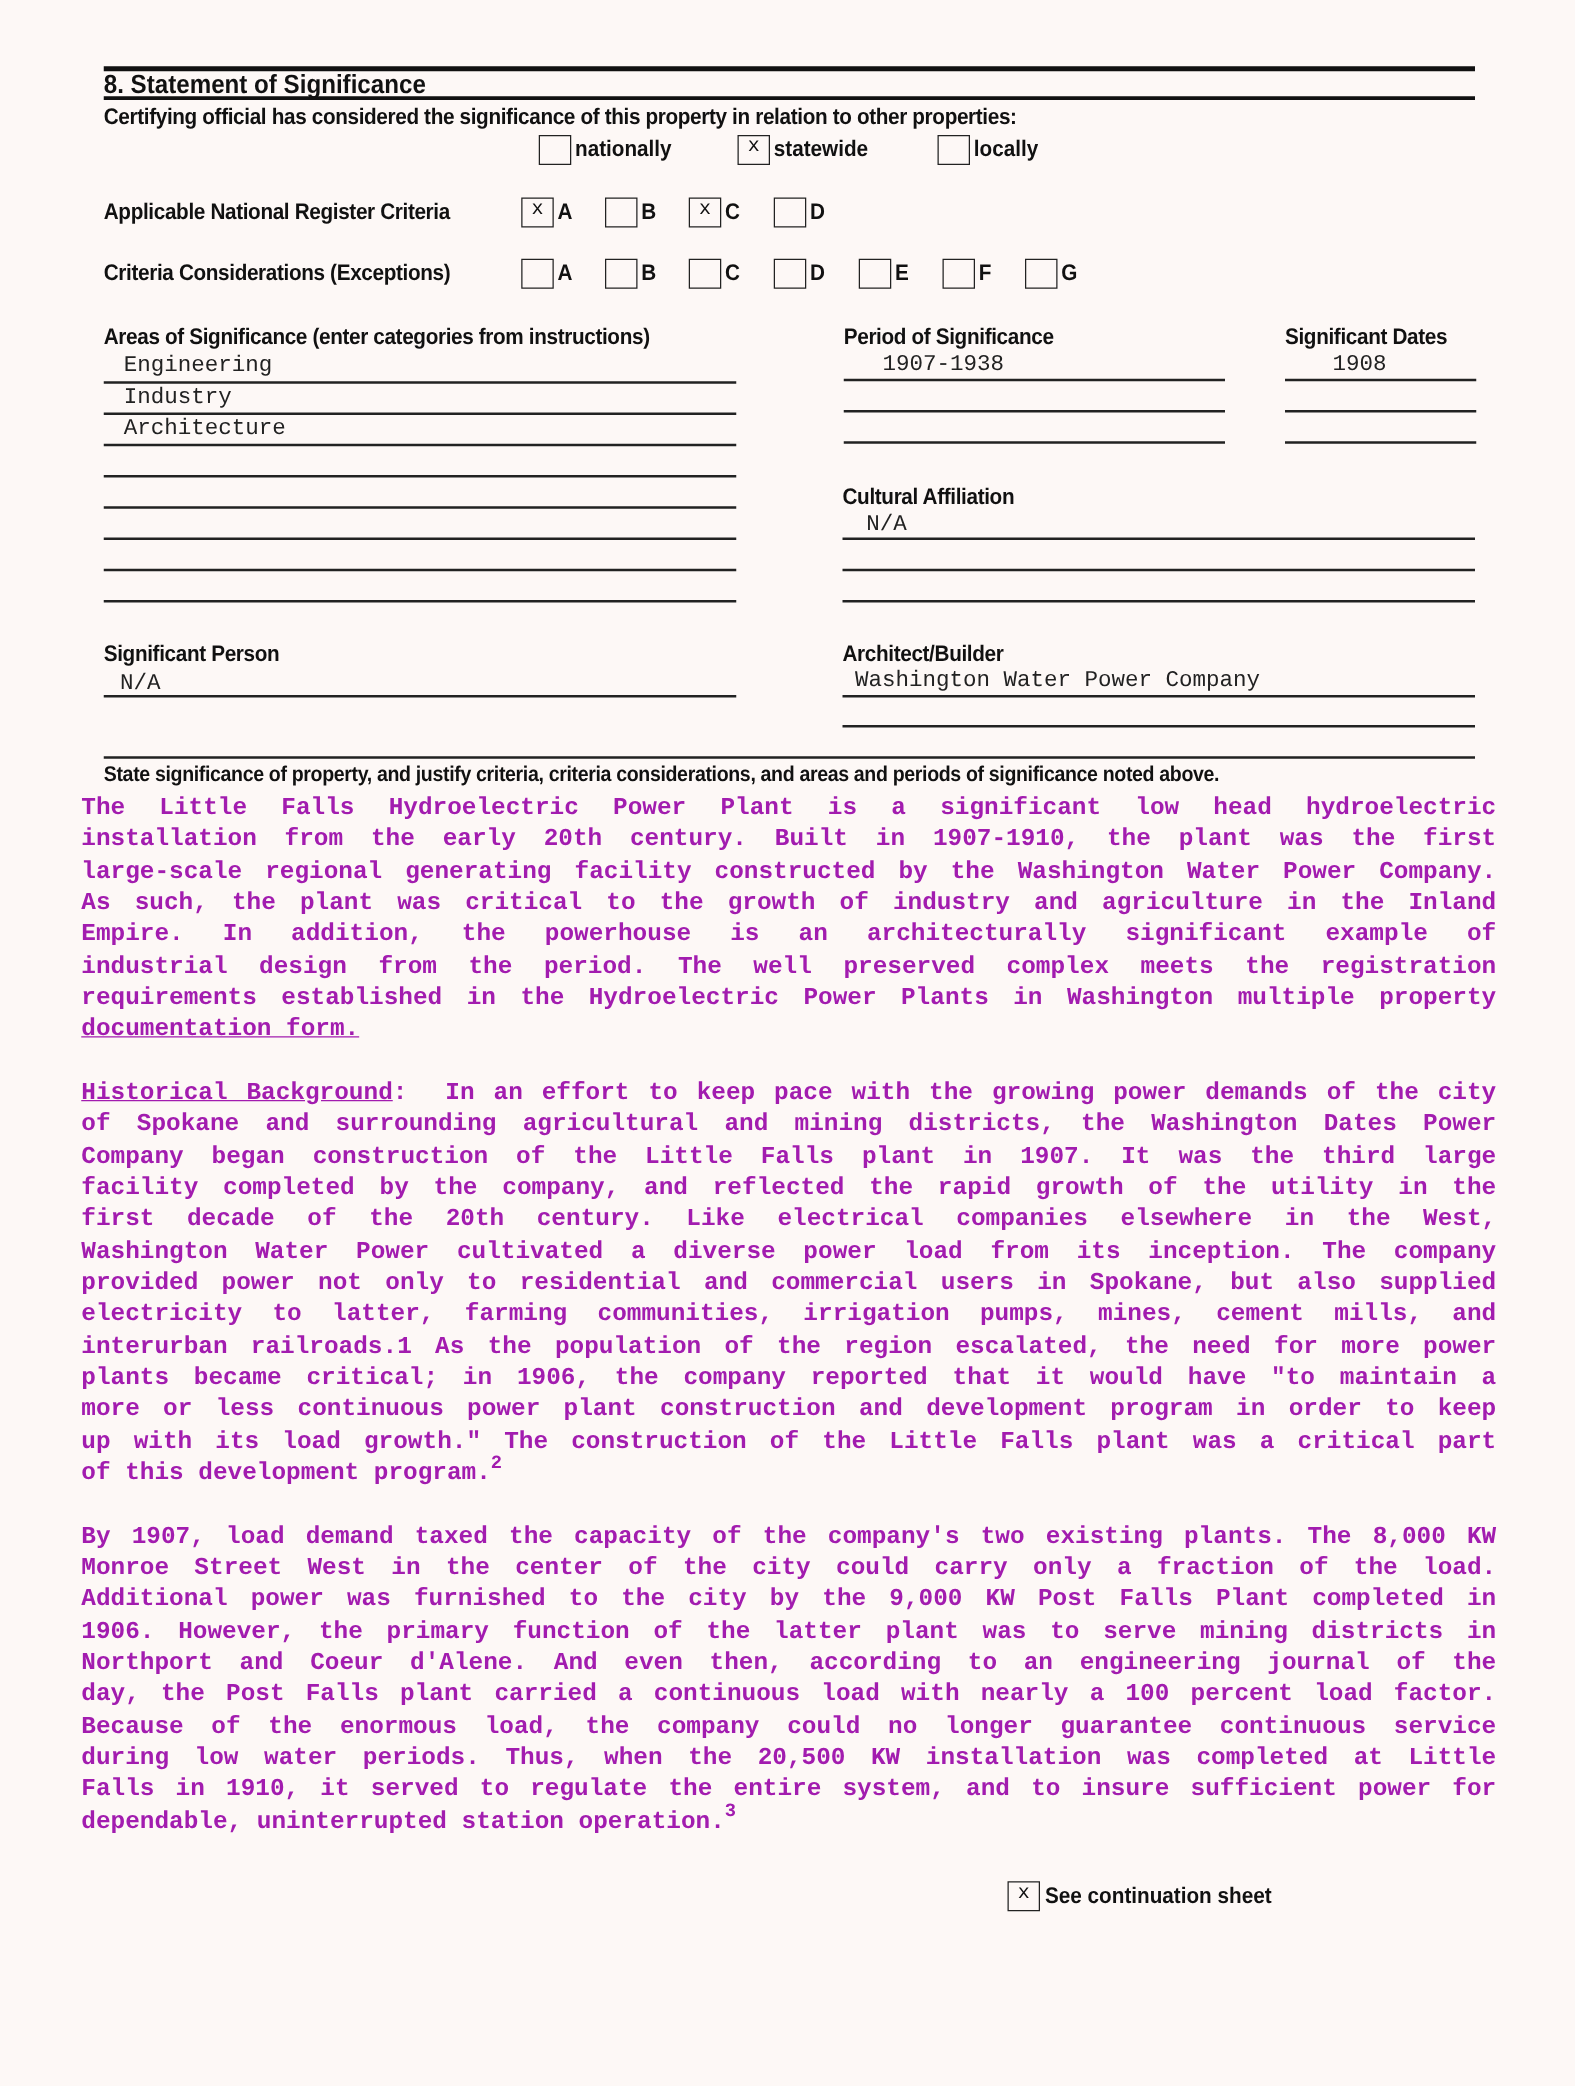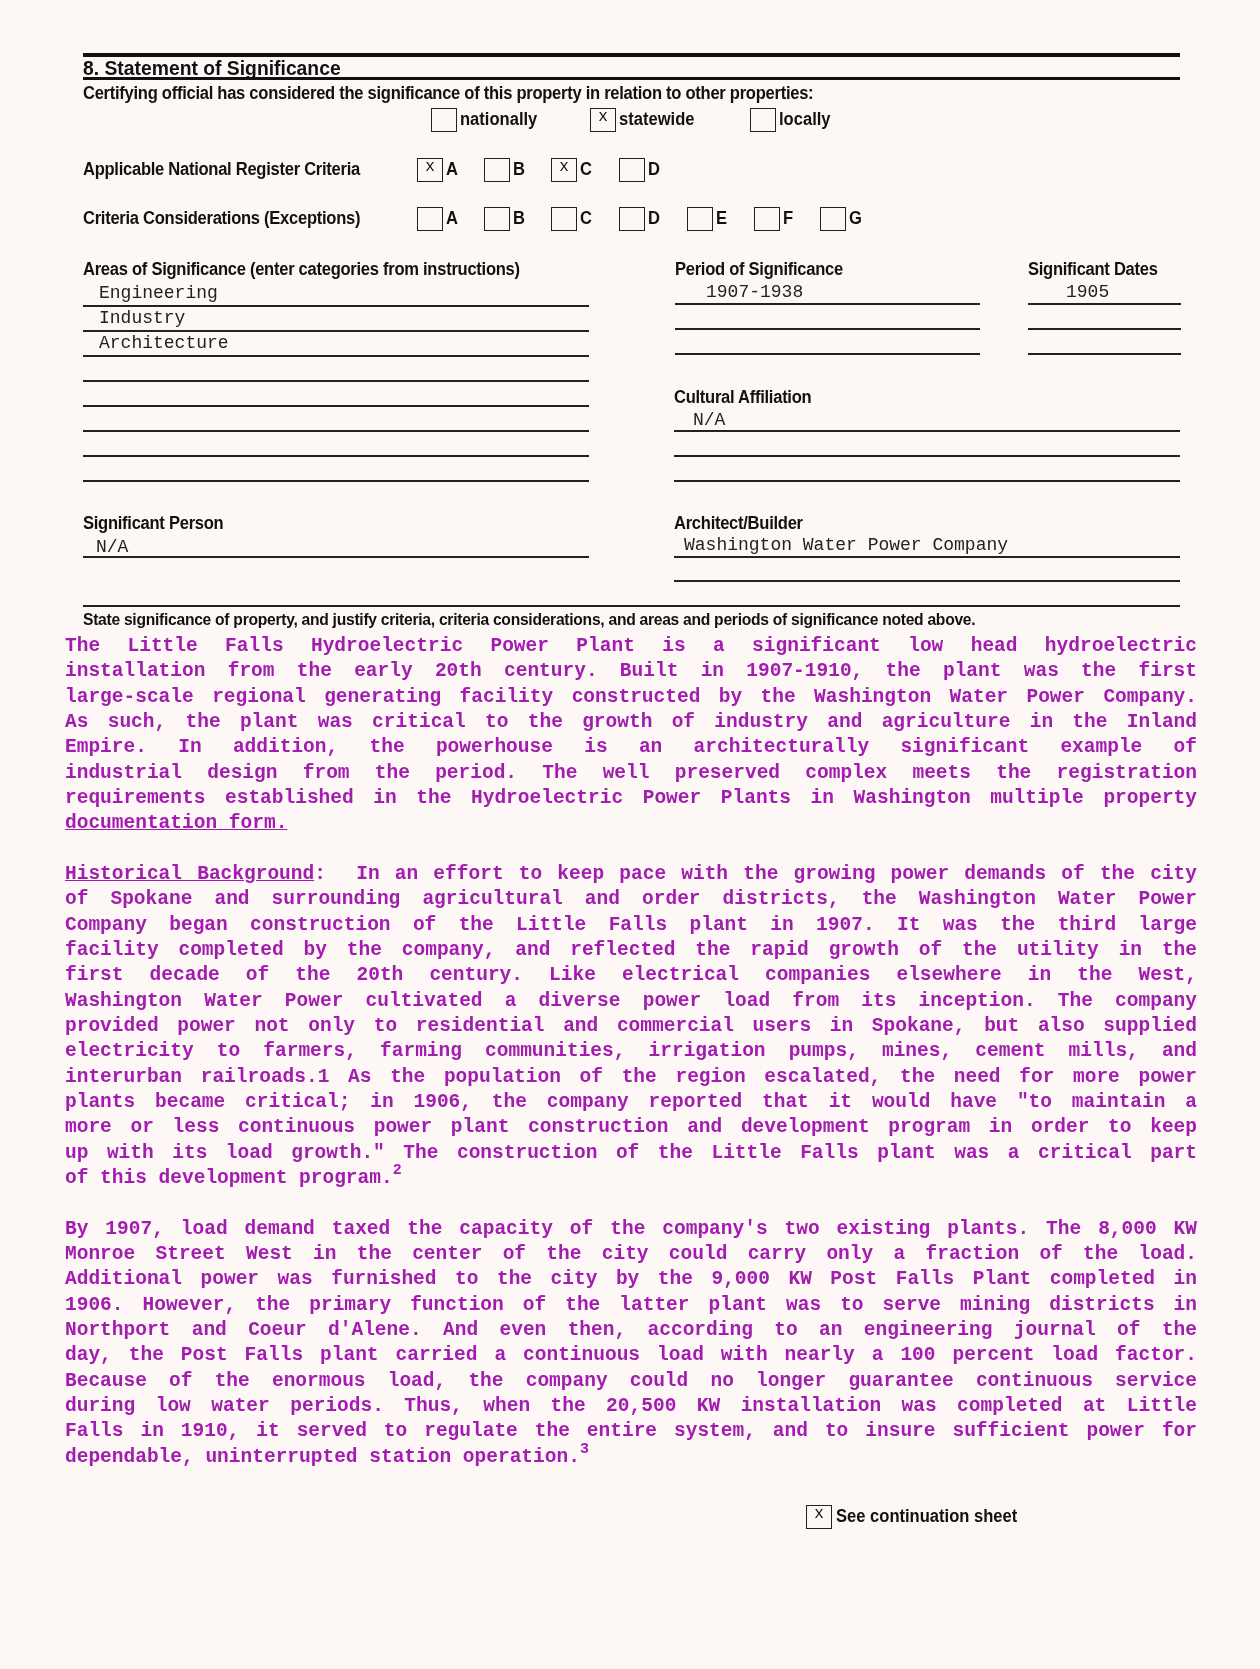--- a/index.html
+++ b/index.html
@@ -97,21 +97,21 @@
 <div class="rule" style="left:83px; top:455px; width:506px;"></div>
 <div class="rule" style="left:83px; top:480px; width:506px;"></div>
 
 <div class="label" style="left:675px; top:259px;">Period of Significance</div>
 <div class="fill" style="left:706px; top:282px;">1907-1938</div>
 <div class="rule" style="left:675px; top:303px; width:305px;"></div>
 <div class="rule" style="left:675px; top:328px; width:305px;"></div>
 <div class="rule" style="left:675px; top:353px; width:305px;"></div>
 
 <div class="label" style="left:1028px; top:259px;">Significant Dates</div>
-<div class="fill" style="left:1066px; top:282px;">1905</div>
+<div class="fill" style="left:1066px; top:282px;">1908</div>
 <div class="rule" style="left:1028px; top:303px; width:153px;"></div>
 <div class="rule" style="left:1028px; top:328px; width:153px;"></div>
 <div class="rule" style="left:1028px; top:353px; width:153px;"></div>
 
 <div class="label" style="left:674px; top:387px;">Cultural Affiliation</div>
 <div class="fill" style="left:693px; top:410px;">N/A</div>
 <div class="rule" style="left:674px; top:430px; width:506px;"></div>
 <div class="rule" style="left:674px; top:455px; width:506px;"></div>
 <div class="rule" style="left:674px; top:480px; width:506px;"></div>
 
@@ -133,27 +133,27 @@
   <div class="body-line" style="top:685px;">large-scale regional generating facility constructed by the Washington Water Power Company.</div>
   <div class="body-line" style="top:710px;">As such, the plant was critical to the growth of industry and agriculture in the Inland</div>
   <div class="body-line" style="top:735px;">Empire.  In addition, the powerhouse is an architecturally significant example of</div>
   <div class="body-line" style="top:761px;">industrial design from the period.  The well preserved complex meets the registration</div>
   <div class="body-line" style="top:786px;">requirements established in the Hydroelectric Power Plants in Washington multiple property</div>
   <div class="body-line last" style="top:811px;text-decoration:underline;">documentation form.</div>
 </div>
 
 <div>
   <div class="body-line" style="top:862px;"><span class="ul">Historical Background</span><span style="white-space:pre;">:  In an effort to keep pace with the growing power demands of the city</span></div>
-  <div class="body-line" style="top:887px;">of Spokane and surrounding agricultural and order districts, the Washington Water Power</div>
+  <div class="body-line" style="top:887px;">of Spokane and surrounding agricultural and mining districts, the Washington Dates Power</div>
   <div class="body-line" style="top:913px;">Company began construction of the Little Falls plant in 1907.  It was the third large</div>
   <div class="body-line" style="top:938px;">facility completed by the company, and reflected the rapid growth of the utility in the</div>
   <div class="body-line" style="top:963px;">first decade of the 20th century.  Like electrical companies elsewhere in the West,</div>
   <div class="body-line" style="top:989px;">Washington Water Power cultivated a diverse power load from its inception.  The company</div>
   <div class="body-line" style="top:1014px;">provided power not only to residential and commercial users in Spokane, but also supplied</div>
-  <div class="body-line" style="top:1039px;">electricity to farmers, farming communities, irrigation pumps, mines, cement mills, and</div>
+  <div class="body-line" style="top:1039px;">electricity to latter, farming communities, irrigation pumps, mines, cement mills, and</div>
   <div class="body-line" style="top:1065px;">interurban railroads.1  As the population of the region escalated, the need for more power</div>
   <div class="body-line" style="top:1090px;">plants became critical; in 1906, the company reported that it would have "to maintain a</div>
   <div class="body-line" style="top:1115px;">more or less continuous power plant construction and development program in order to keep</div>
   <div class="body-line" style="top:1141px;">up with its load growth."  The construction of the Little Falls plant was a critical part</div>
   <div class="body-line last" style="top:1166px;"><span>of this development program.</span><sup>2</sup></div>
 </div>
 
 <div>
   <div class="body-line" style="top:1217px;">By 1907, load demand taxed the capacity of the company's two existing plants.  The 8,000 KW</div>
   <div class="body-line" style="top:1242px;">Monroe Street West in the center of the city could carry only a fraction of the load.</div>

